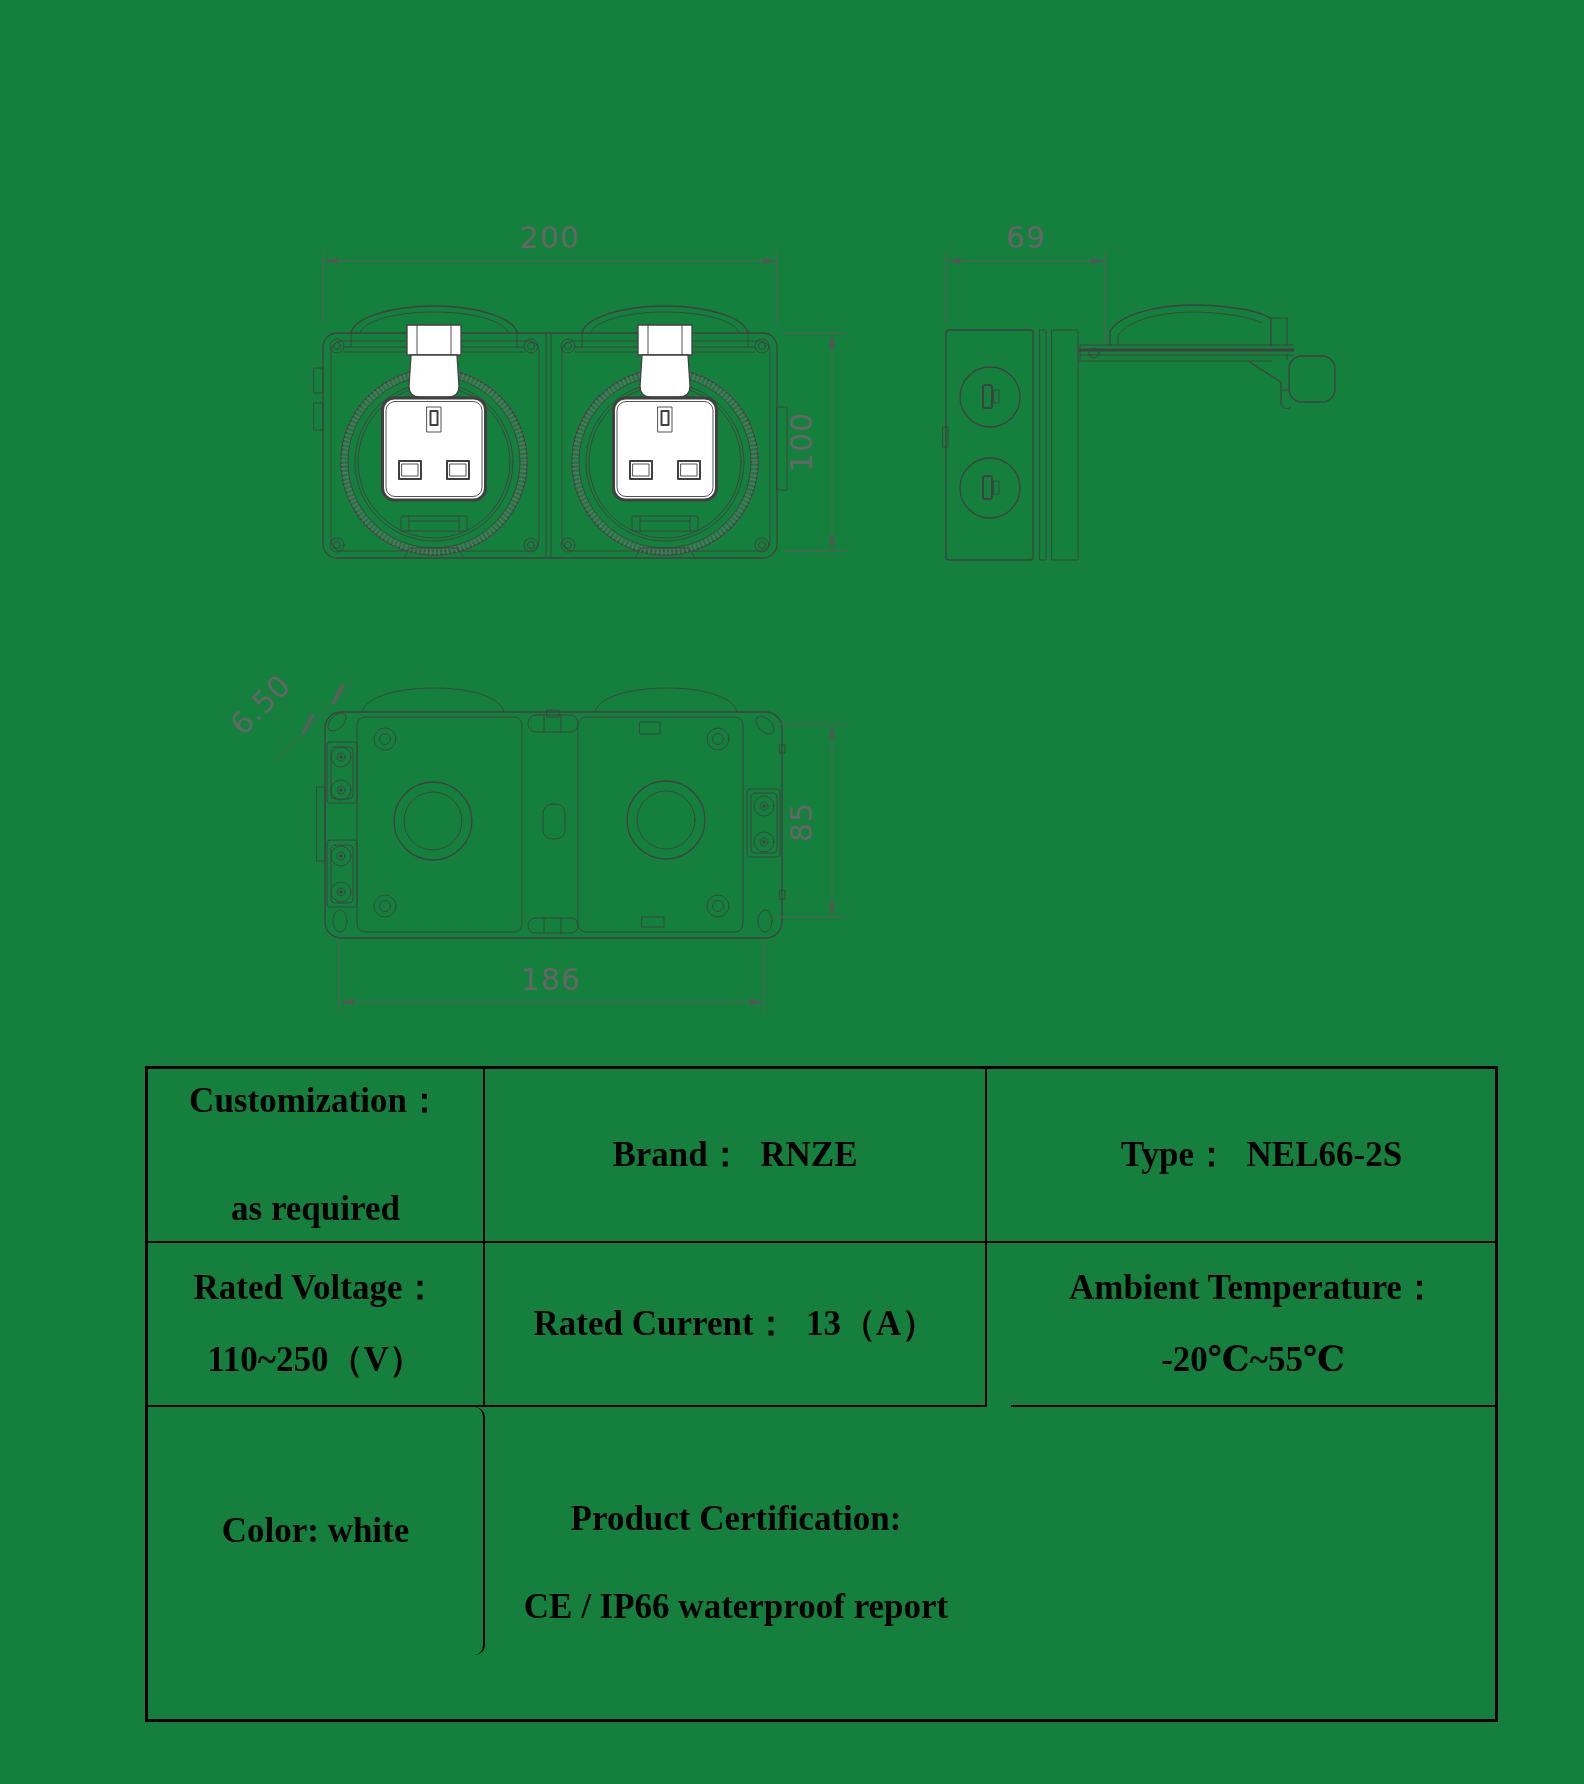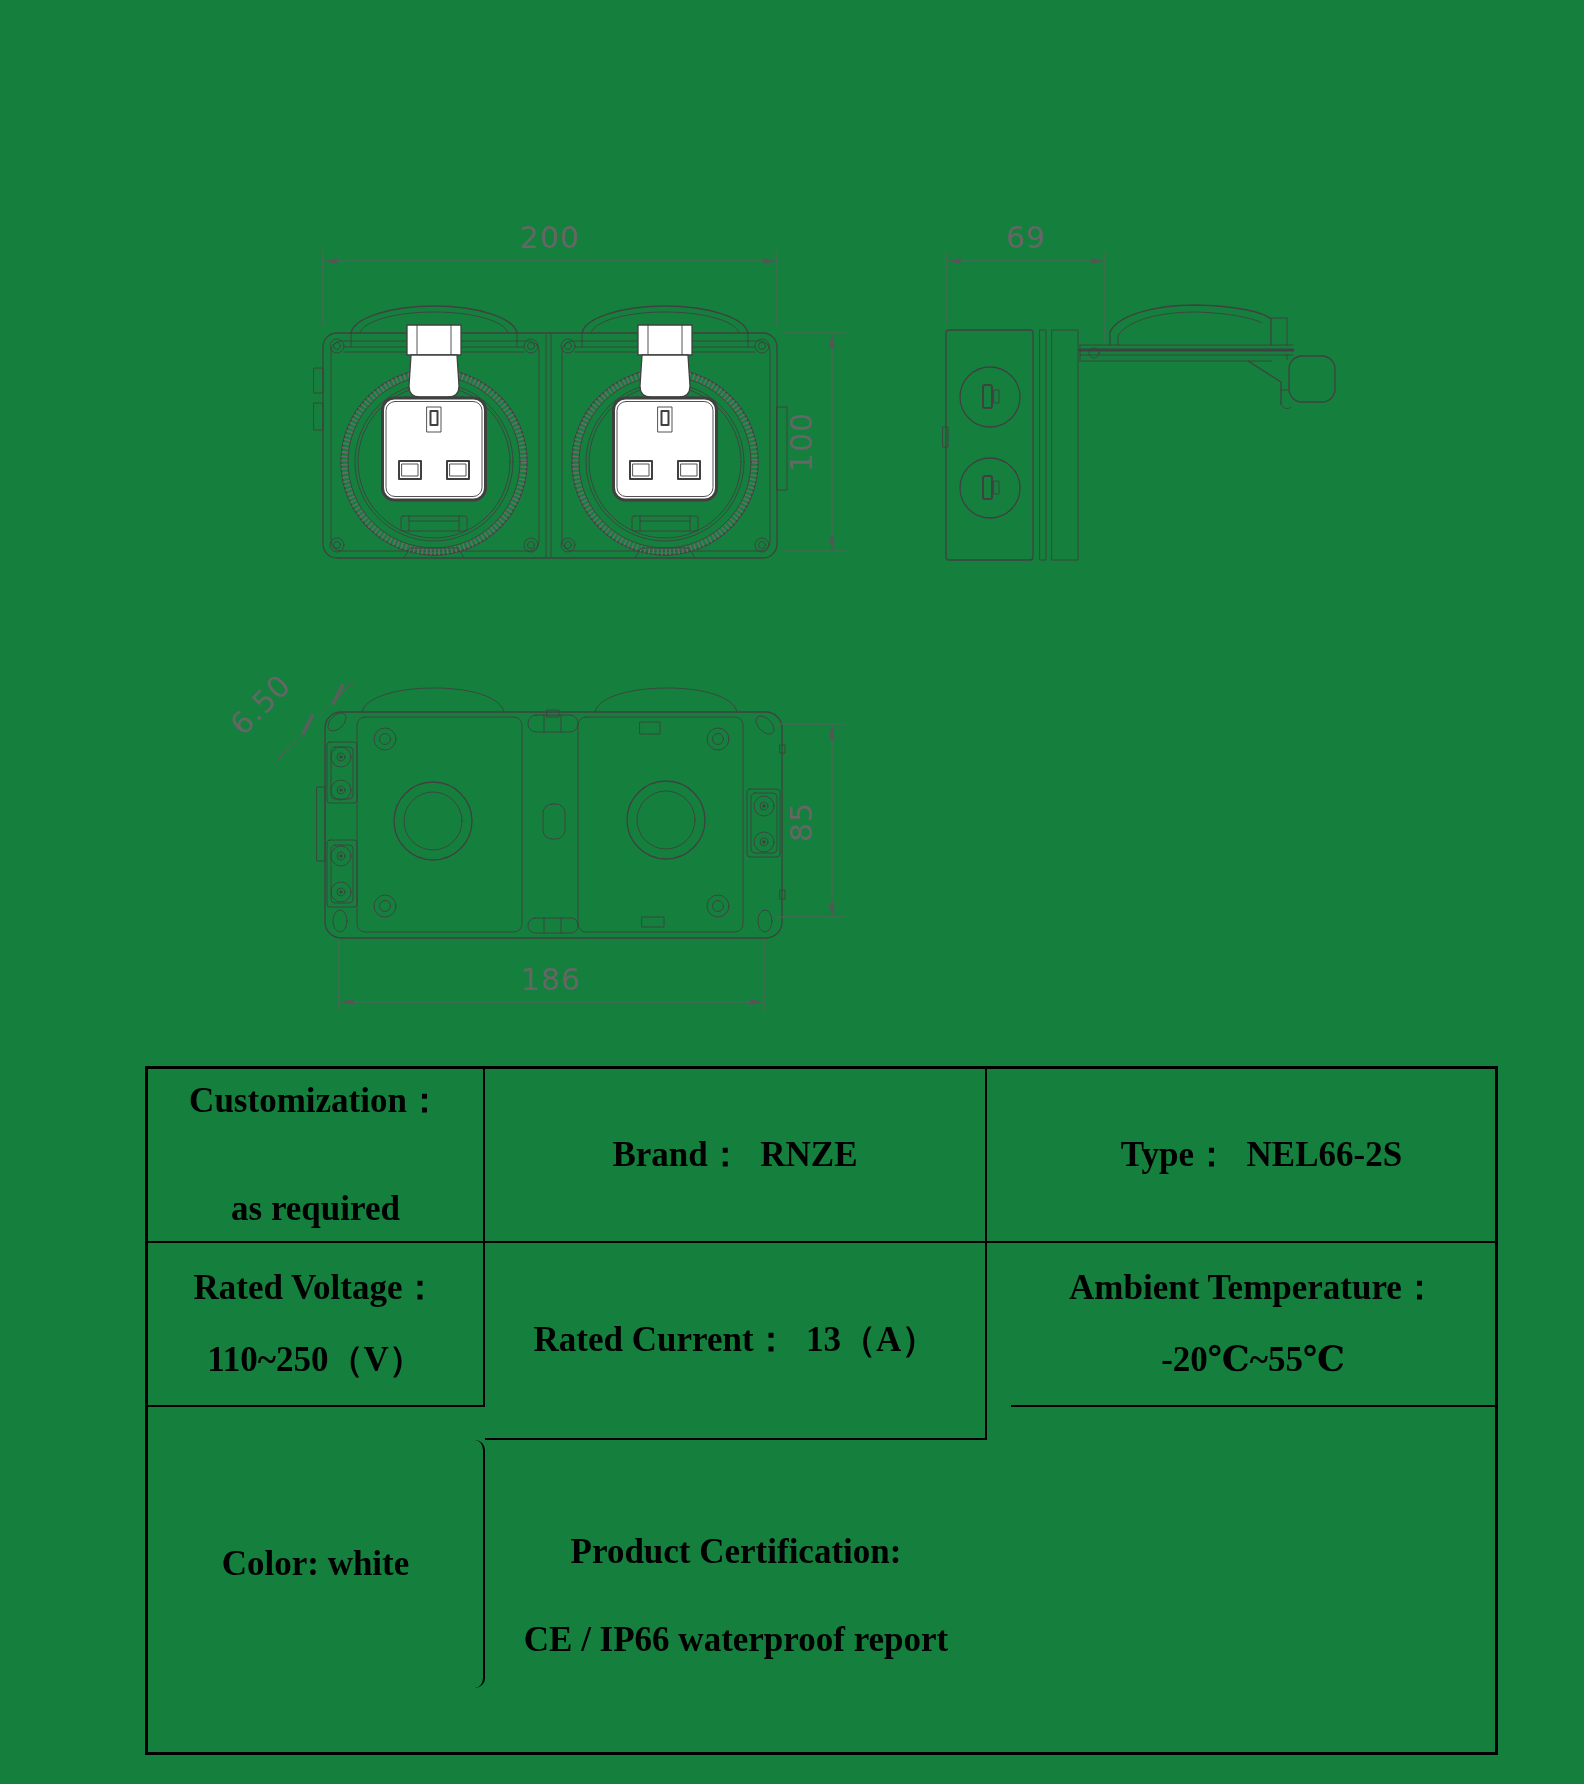--- a/index.html
+++ b/index.html
@@ -250,21 +250,21 @@
       <div class="cell c1" style="height: 174px; gap: 70px;">
         <div class="line">Brand：  RNZE</div>
       </div>
       <div class="cell c2" style="height: 174px; gap: 70px; padding-left: 41px;">
         <div class="line">Type：  NEL66-2S</div>
       </div>
       <div class="cell c0" style="height: 164px; gap: 34px;">
         <div class="line">Rated Voltage：</div>
         <div class="line">110~250（V）</div>
       </div>
-      <div class="cell c1" style="height: 197px; gap: 34px;">
+      <div class="cell c1" style="height: 164px; gap: 34px;">
         <div class="line">Rated Current：  13（A）</div>
       </div>
       <div class="cell c2" style="height: 164px; gap: 34px; margin-left: 24px;">
         <div class="line">Ambient Temperature：</div>
         <div class="line">-20℃~55℃</div>
       </div>
       <div class="cell c1 lastrow" style="height: 248px; gap: 49px; border-radius: 10px;">
         <div class="line">Color: white</div>
       </div>
       <div class="cell c2 lastrow" style="height: 312px; gap: 49px;">

